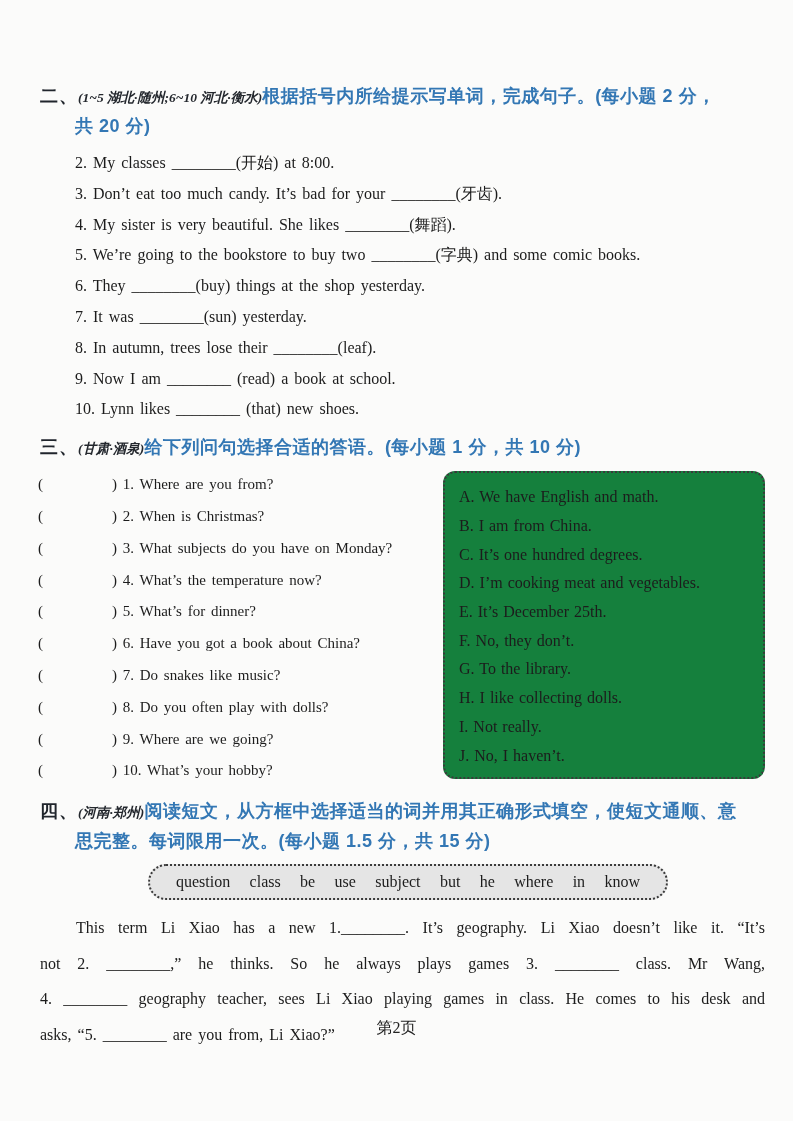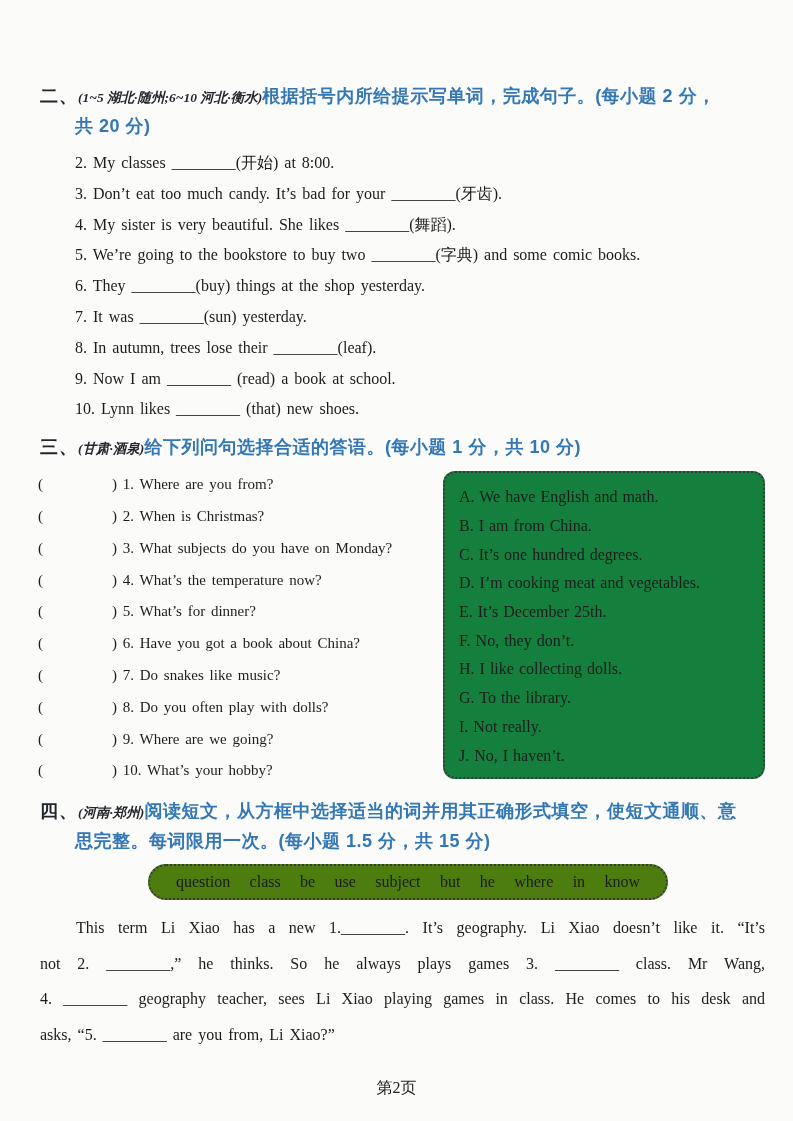--- a/index.html
+++ b/index.html
@@ -85,38 +85,38 @@
   .word-bank {
     box-sizing: border-box;
     width: 520px;
     margin: 8px 0 0 108px;
     border: 2px dotted #3a3a3a;
     border-radius: 18px;
     padding: 7px 26px;
     display: flex;
     justify-content: space-between;
     align-items: center;
-    background: #4d7c0f;
+    background: #e5e5e5;
   }
   .word-bank span { font-size: 16px; }
   .passage { margin-top: 10px; }
   .p-line {
     font-size: 16px;
     line-height: 35.5px;
     word-spacing: 2px;
     text-align: justify;
     text-align-last: justify;
   }
   .p-line.first { padding-left: 36px; }
   .p-line.last { text-align: left; text-align-last: left; }
   
   .footer {
     position: absolute;
     left: 0; right: 0;
-    top: 1078px;
+    top: 1018px;
     text-align: center;
     font-size: 16px;
     color: #222;
   }
 </style>
 </head>
 <body>
 
 <div class="page">
 
@@ -158,22 +158,22 @@
         <div class="s3-q">(&nbsp;&nbsp;&nbsp;&nbsp;&nbsp;&nbsp;&nbsp;&nbsp;&nbsp;&nbsp;&nbsp;&nbsp;) 10. What’s your hobby?</div>
       </div>
 
       <div class="s3-box">
         <div class="s3-opt">A. We have English and math.</div>
         <div class="s3-opt">B. I am from China.</div>
         <div class="s3-opt">C. It’s one hundred degrees.</div>
         <div class="s3-opt">D. I’m cooking meat and vegetables.</div>
         <div class="s3-opt">E. It’s December 25th.</div>
         <div class="s3-opt">F. No, they don’t.</div>
+        <div class="s3-opt">G. To the library.</div>
         <div class="s3-opt">H. I like collecting dolls.</div>
-        <div class="s3-opt">G. To the library.</div>
         <div class="s3-opt">I. Not really.</div>
         <div class="s3-opt">J. No, I haven’t.</div>
       </div>
     </div>
   </section>
 
   <section class="s4">
     <div class="sec-header">
       <span class="sec-num">四、</span><span class="sec-source">(河南·郑州)</span><span class="sec-instr">阅读短文，从方框中选择适当的词并用其正确形式填空，使短文通顺、意</span>
     </div>

